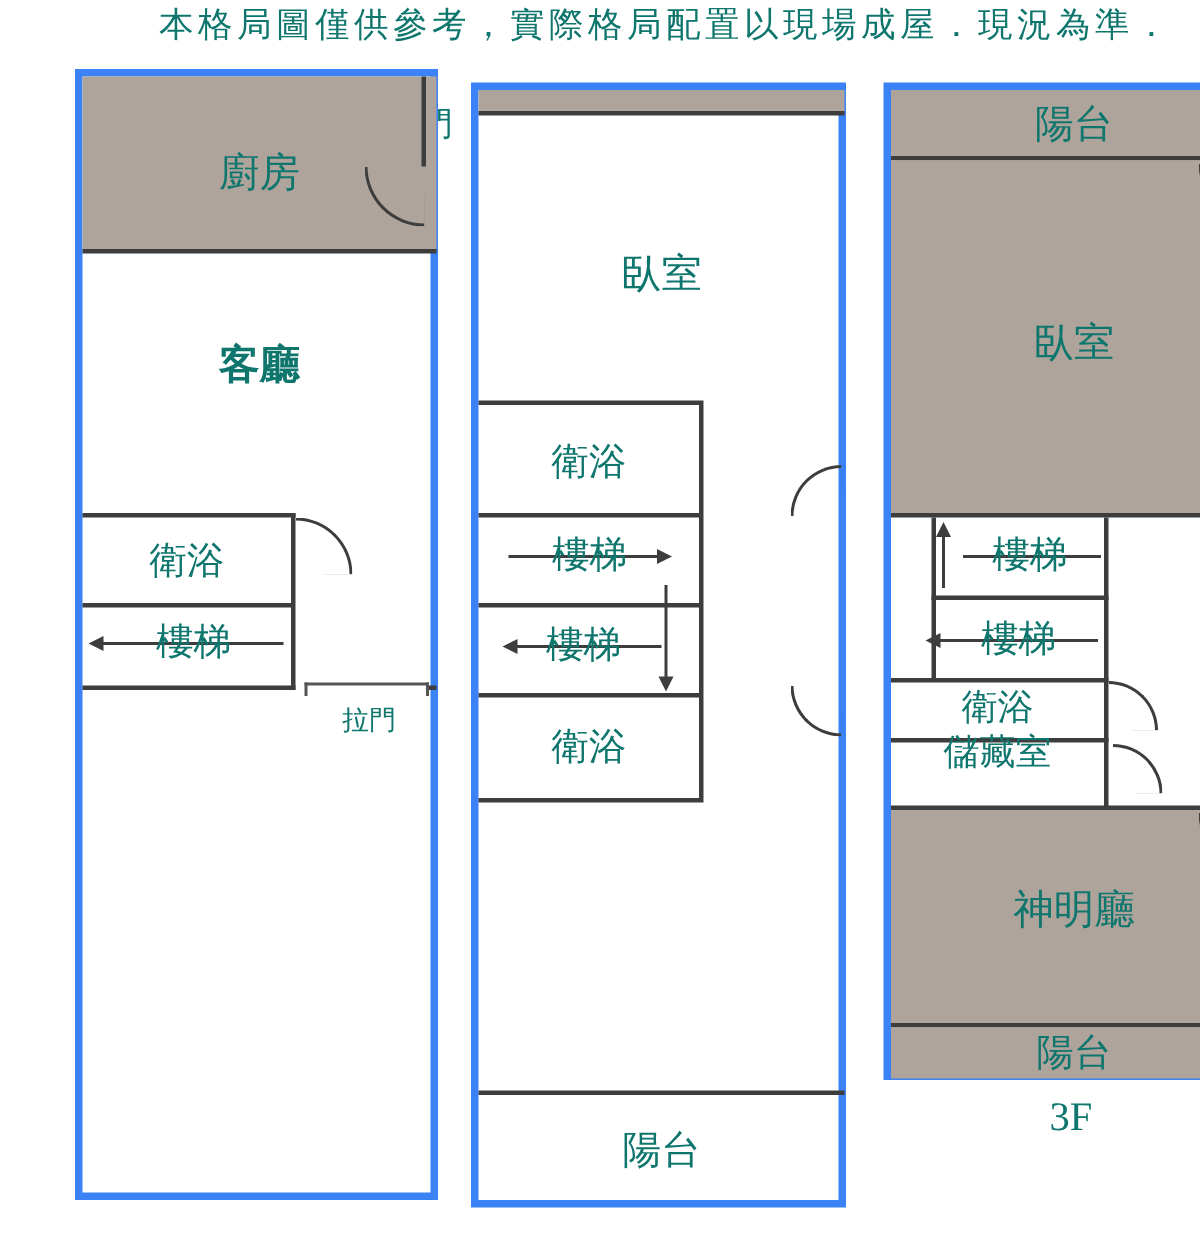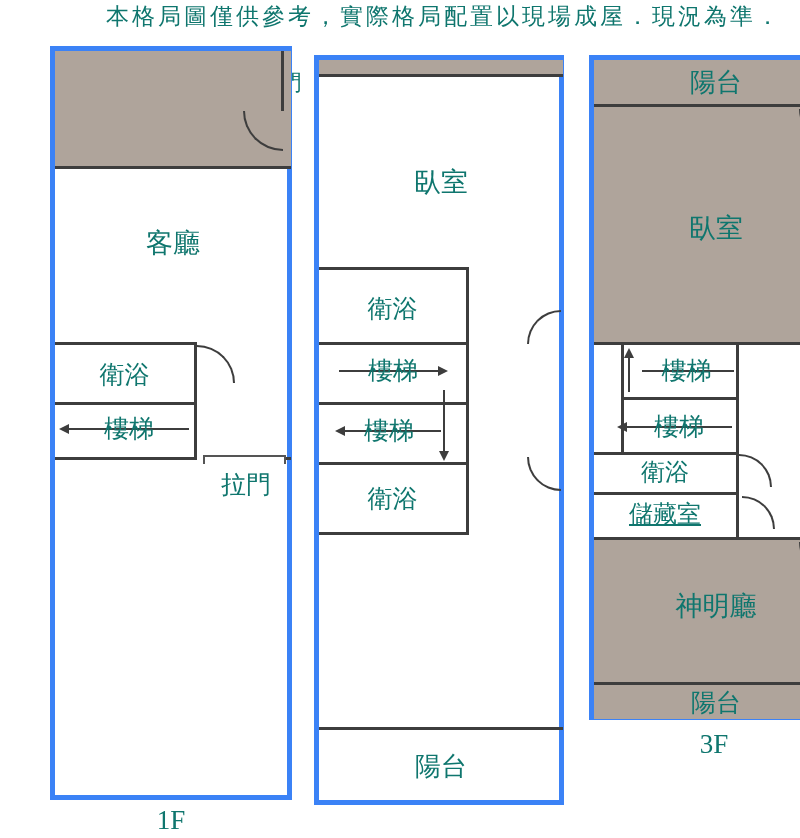--- a/index.html
+++ b/index.html
@@ -23,40 +23,41 @@
   .ah { position:absolute; width:0; height:0; display:block; }
   .ah-left  { border-top:5px solid transparent; border-bottom:5px solid transparent; border-right:10px solid #3d3d3d; }
   .ah-right { border-top:5px solid transparent; border-bottom:5px solid transparent; border-left:10px solid #3d3d3d; }
   .ah-up    { border-left:5px solid transparent; border-right:5px solid transparent; border-bottom:10px solid #3d3d3d; }
   .ah-down  { border-left:5px solid transparent; border-right:5px solid transparent; border-top:10px solid #3d3d3d; }
   .fs27 { font-size:27px; }
   .fs26 { font-size:26px; }
   .fs25 { font-size:25px; }
   .fs24 { font-size:24px; }
   .fs22 { font-size:22px; }
-  .fs19 { font-size:25px; }
+  .fs19 { font-size:18px; }
   #disclaimer { left:0; top:3px; width:800px; font-size:23px; letter-spacing:3px; }
   #door-label { left:236px; top:70px; }
   .floorlbl { font-size:27px; }
 </style>
 </head>
 <body>
 
 <div id="canvas">
 
   <div class="lbl" id="disclaimer">本格局圖僅供參考，實際格局配置以現場成屋．現況為準．</div>
   <div class="lbl fs22" id="door-label">門</div>
 
   <div class="plan" style="left:6px;top:46px;width:242px;height:754px;">
     <div class="fill" style="left:0;top:0;width:236px;height:115px;"></div>
+    <div class="lbl fs27" style="left:0;top:48px;width:236px;">廚房</div>
     <i class="w" style="left:0;top:115px;width:236px;height:3px;"></i>
     <i class="w" style="left:226px;top:0;width:3px;height:60px;"></i>
     <i class="arc arc-bl" style="left:188px;top:60px;width:40px;height:40px;"></i>
 
-    <div class="lbl fs27" style="left:0;top:176px;width:236px;">客廳</div>
+    <div class="lbl fs27" style="left:0;top:176px;width:236px;font-weight:bold;">客廳</div>
 
     <i class="w" style="left:0;top:291px;width:142px;height:3px;"></i>
     <i class="w" style="left:139px;top:291px;width:3px;height:118px;"></i>
     <div class="lbl fs25" style="left:0;top:309px;width:139px;">衛浴</div>
     <i class="arc arc-tr" style="left:142px;top:294px;width:38px;height:38px;"></i>
 
     <i class="w" style="left:0;top:351px;width:139px;height:3px;"></i>
     <i class="ln" style="left:12px;top:377px;width:122px;height:2px;"></i>
     <i class="ah ah-left" style="left:4px;top:373px;"></i>
     <div class="lbl fs25" style="left:14px;top:363px;width:120px;">樓梯</div>
@@ -126,28 +127,27 @@
     <i class="ln" style="left:48px;top:310px;width:92px;height:2px;"></i>
     <div class="lbl fs25" style="left:45px;top:296px;width:95px;">樓梯</div>
 
     <i class="ln" style="left:30px;top:366px;width:108px;height:2px;"></i>
     <i class="ah ah-left" style="left:23px;top:362px;"></i>
     <div class="lbl fs25" style="left:35px;top:352px;width:100px;">樓梯</div>
 
     <div class="lbl fs24" style="left:0;top:398px;width:142px;">衛浴</div>
     <i class="arc arc-tr" style="left:145px;top:394px;width:33px;height:33px;"></i>
 
-    <div class="lbl fs24" style="left:0;top:440px;width:142px;text-decoration:underline;">儲藏室</div>
+    <div class="lbl fs24" style="left:0;top:428px;width:142px;">儲藏室</div>
     <i class="arc arc-tr" style="left:148px;top:436px;width:33px;height:33px;"></i>
 
     <div class="fill" style="left:0;top:480px;width:244px;height:142px;"></div>
     <i class="arc arc-bl" style="left:205px;top:482px;width:37px;height:37px;"></i>
     <div class="lbl fs27" style="left:0;top:530px;width:244px;">神明廳</div>
     <i class="w" style="left:0;top:622px;width:244px;height:3px;"></i>
 
     <div class="fill" style="left:0;top:625px;width:244px;height:34px;"></div>
     <div class="lbl fs25" style="left:0;top:628px;width:244px;">陽台</div>
   </div>
 
-  <div class="lbl floorlbl" style="left:6px;top:804px;width:242px;">1F</div>
   <div class="lbl floorlbl" style="left:545px;top:728px;width:250px;">3F</div>
 
 </div>
 
 </body></html>

